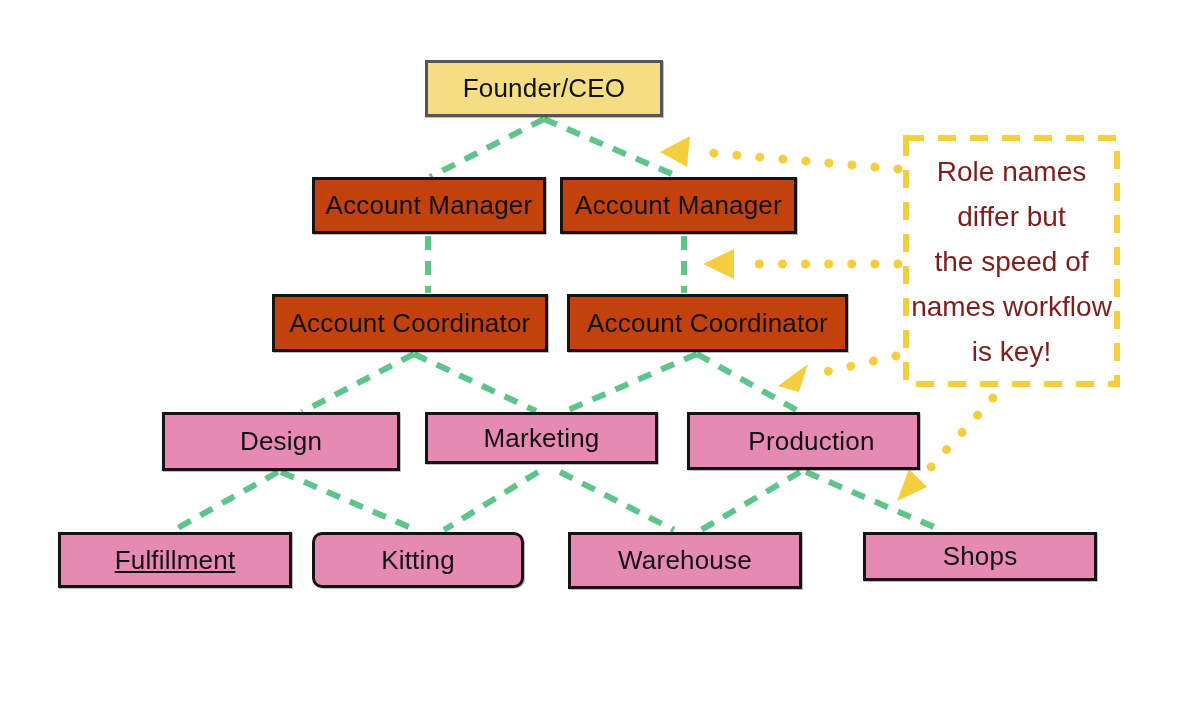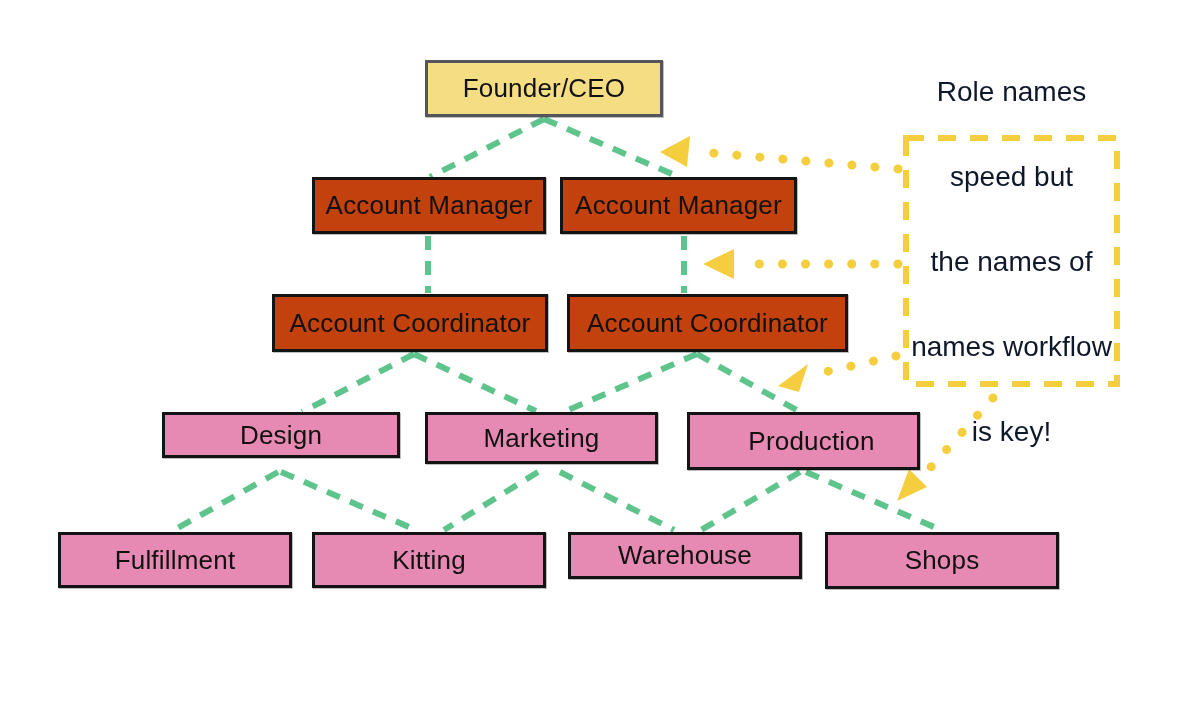--- a/index.html
+++ b/index.html
@@ -36,24 +36,23 @@
 
   .annotation {
     position: absolute;
     left: 906px; top: 138px;
     width: 211px; height: 246px;
     box-sizing: border-box;
     display: flex;
     flex-direction: column;
     justify-content: center;
     text-align: center;
-    color: #0f172a;
+    color: #7f1d1d;
     font-size: 28px;
     line-height: 45px;
-    gap: 40px;
   }
 </style>
 </head>
 <body>
 
 <div class="canvas">
 
   <svg class="layer" width="1200" height="710" viewBox="0 0 1200 710">
 
     <g stroke="#5EC48C" stroke-width="6" stroke-dasharray="14 11" fill="none">
@@ -100,44 +99,44 @@
     <span>Account Manager</span>
   </div>
 
   <div class="node staff" style="left:272px; top:294px; width:276px; height:58px;">
     <span>Account Coordinator</span>
   </div>
   <div class="node staff" style="left:567px; top:294px; width:281px; height:58px;">
     <span>Account Coordinator</span>
   </div>
 
-  <div class="node dept" style="left:162px; top:412px; width:238px; height:46px;">
+  <div class="node dept" style="left:162px; top:412px; width:238px; height:59px;">
     <span>Design</span>
   </div>
   <div class="node dept" style="left:425px; top:412px; width:233px; height:52px;">
     <span>Marketing</span>
   </div>
   <div class="node dept" style="left:687px; top:412px; width:233px; height:58px;padding-left:16px;">
     <span>Production</span>
   </div>
 
-  <div class="node dept" style="left:58px; top:532px; width:234px; height:56px;">
+  <div class="node dept" style="left:58px; top:532px; width:234px; height:56px;text-decoration:underline;">
     <span>Fulfillment</span>
   </div>
-  <div class="node dept" style="left:312px; top:532px; width:234px; height:56px;">
+  <div class="node dept" style="left:312px; top:532px; width:212px; height:56px;border-radius:10px;">
     <span>Kitting</span>
   </div>
-  <div class="node dept" style="left:568px; top:532px; width:234px; height:47px;">
+  <div class="node dept" style="left:568px; top:532px; width:234px; height:57px;">
     <span>Warehouse</span>
   </div>
-  <div class="node dept" style="left:825px; top:532px; width:234px; height:57px;">
+  <div class="node dept" style="left:863px; top:532px; width:234px; height:49px;">
     <span>Shops</span>
   </div>
 
   <div class="annotation">
     <div>Role names</div>
-    <div>speed but</div>
-    <div>the names of</div>
+    <div>differ but</div>
+    <div>the speed of</div>
     <div>names workflow</div>
     <div>is key!</div>
   </div>
 
 </div>
 
 </body></html>

